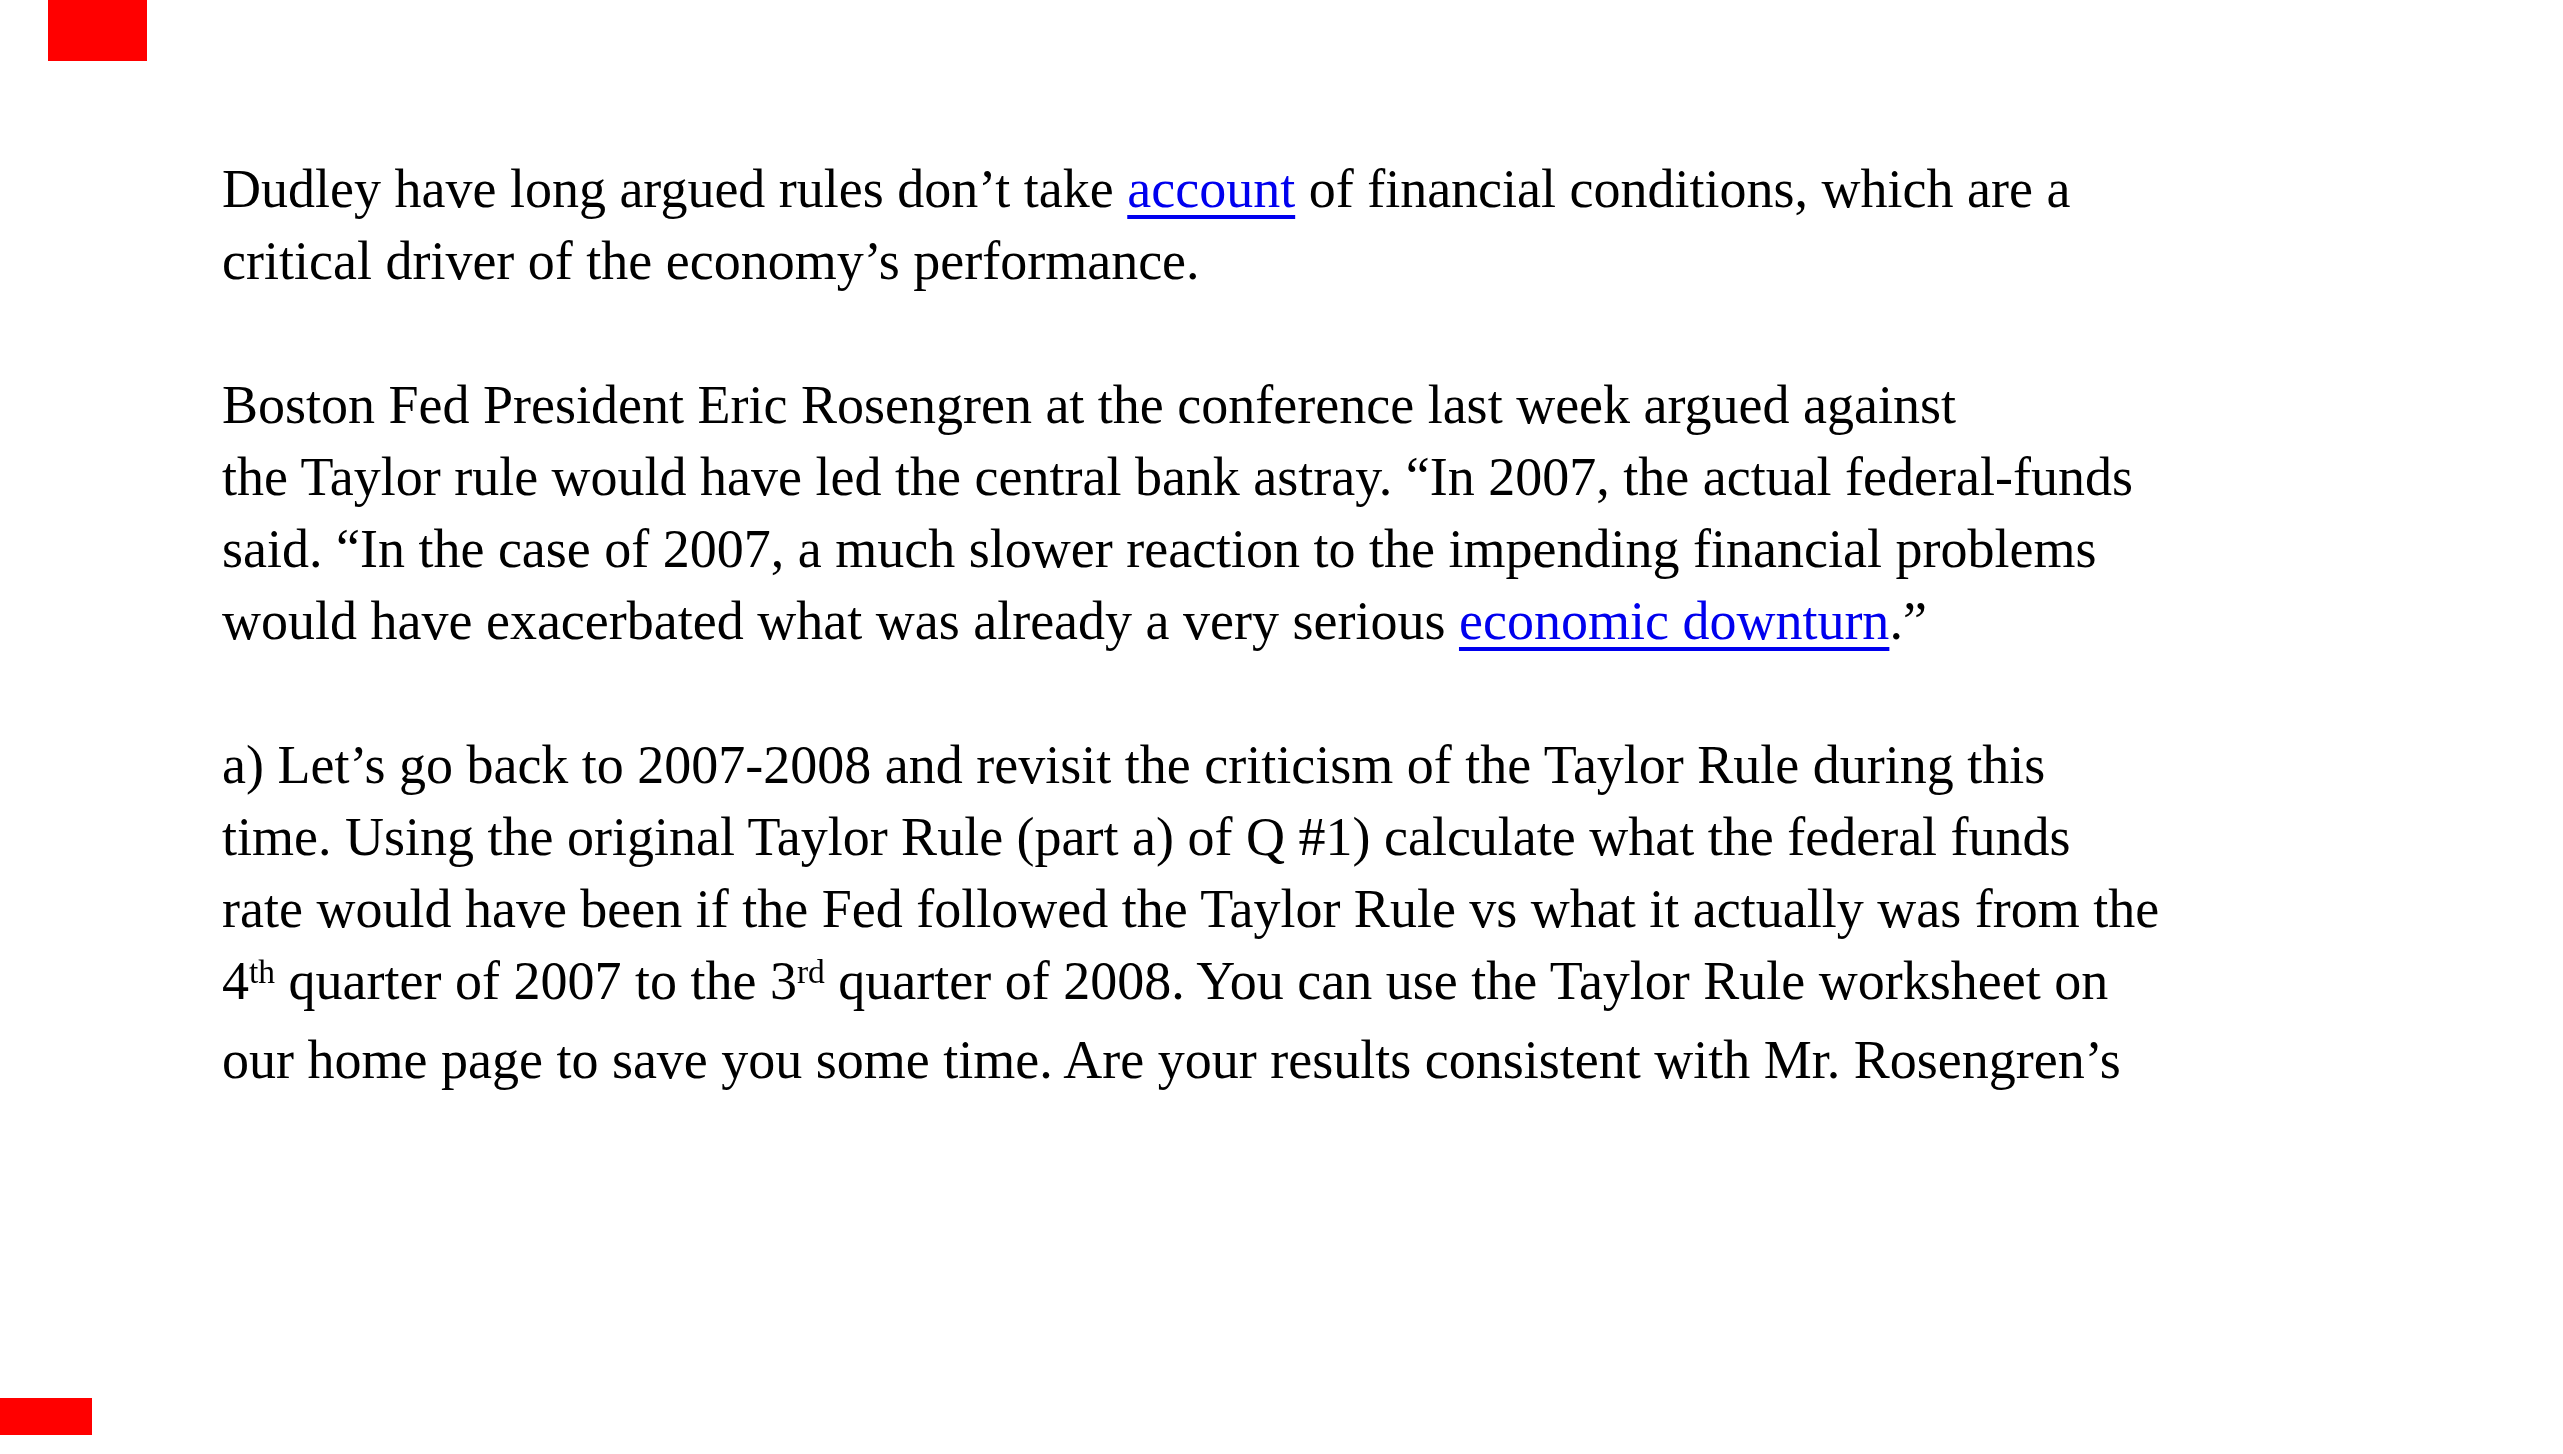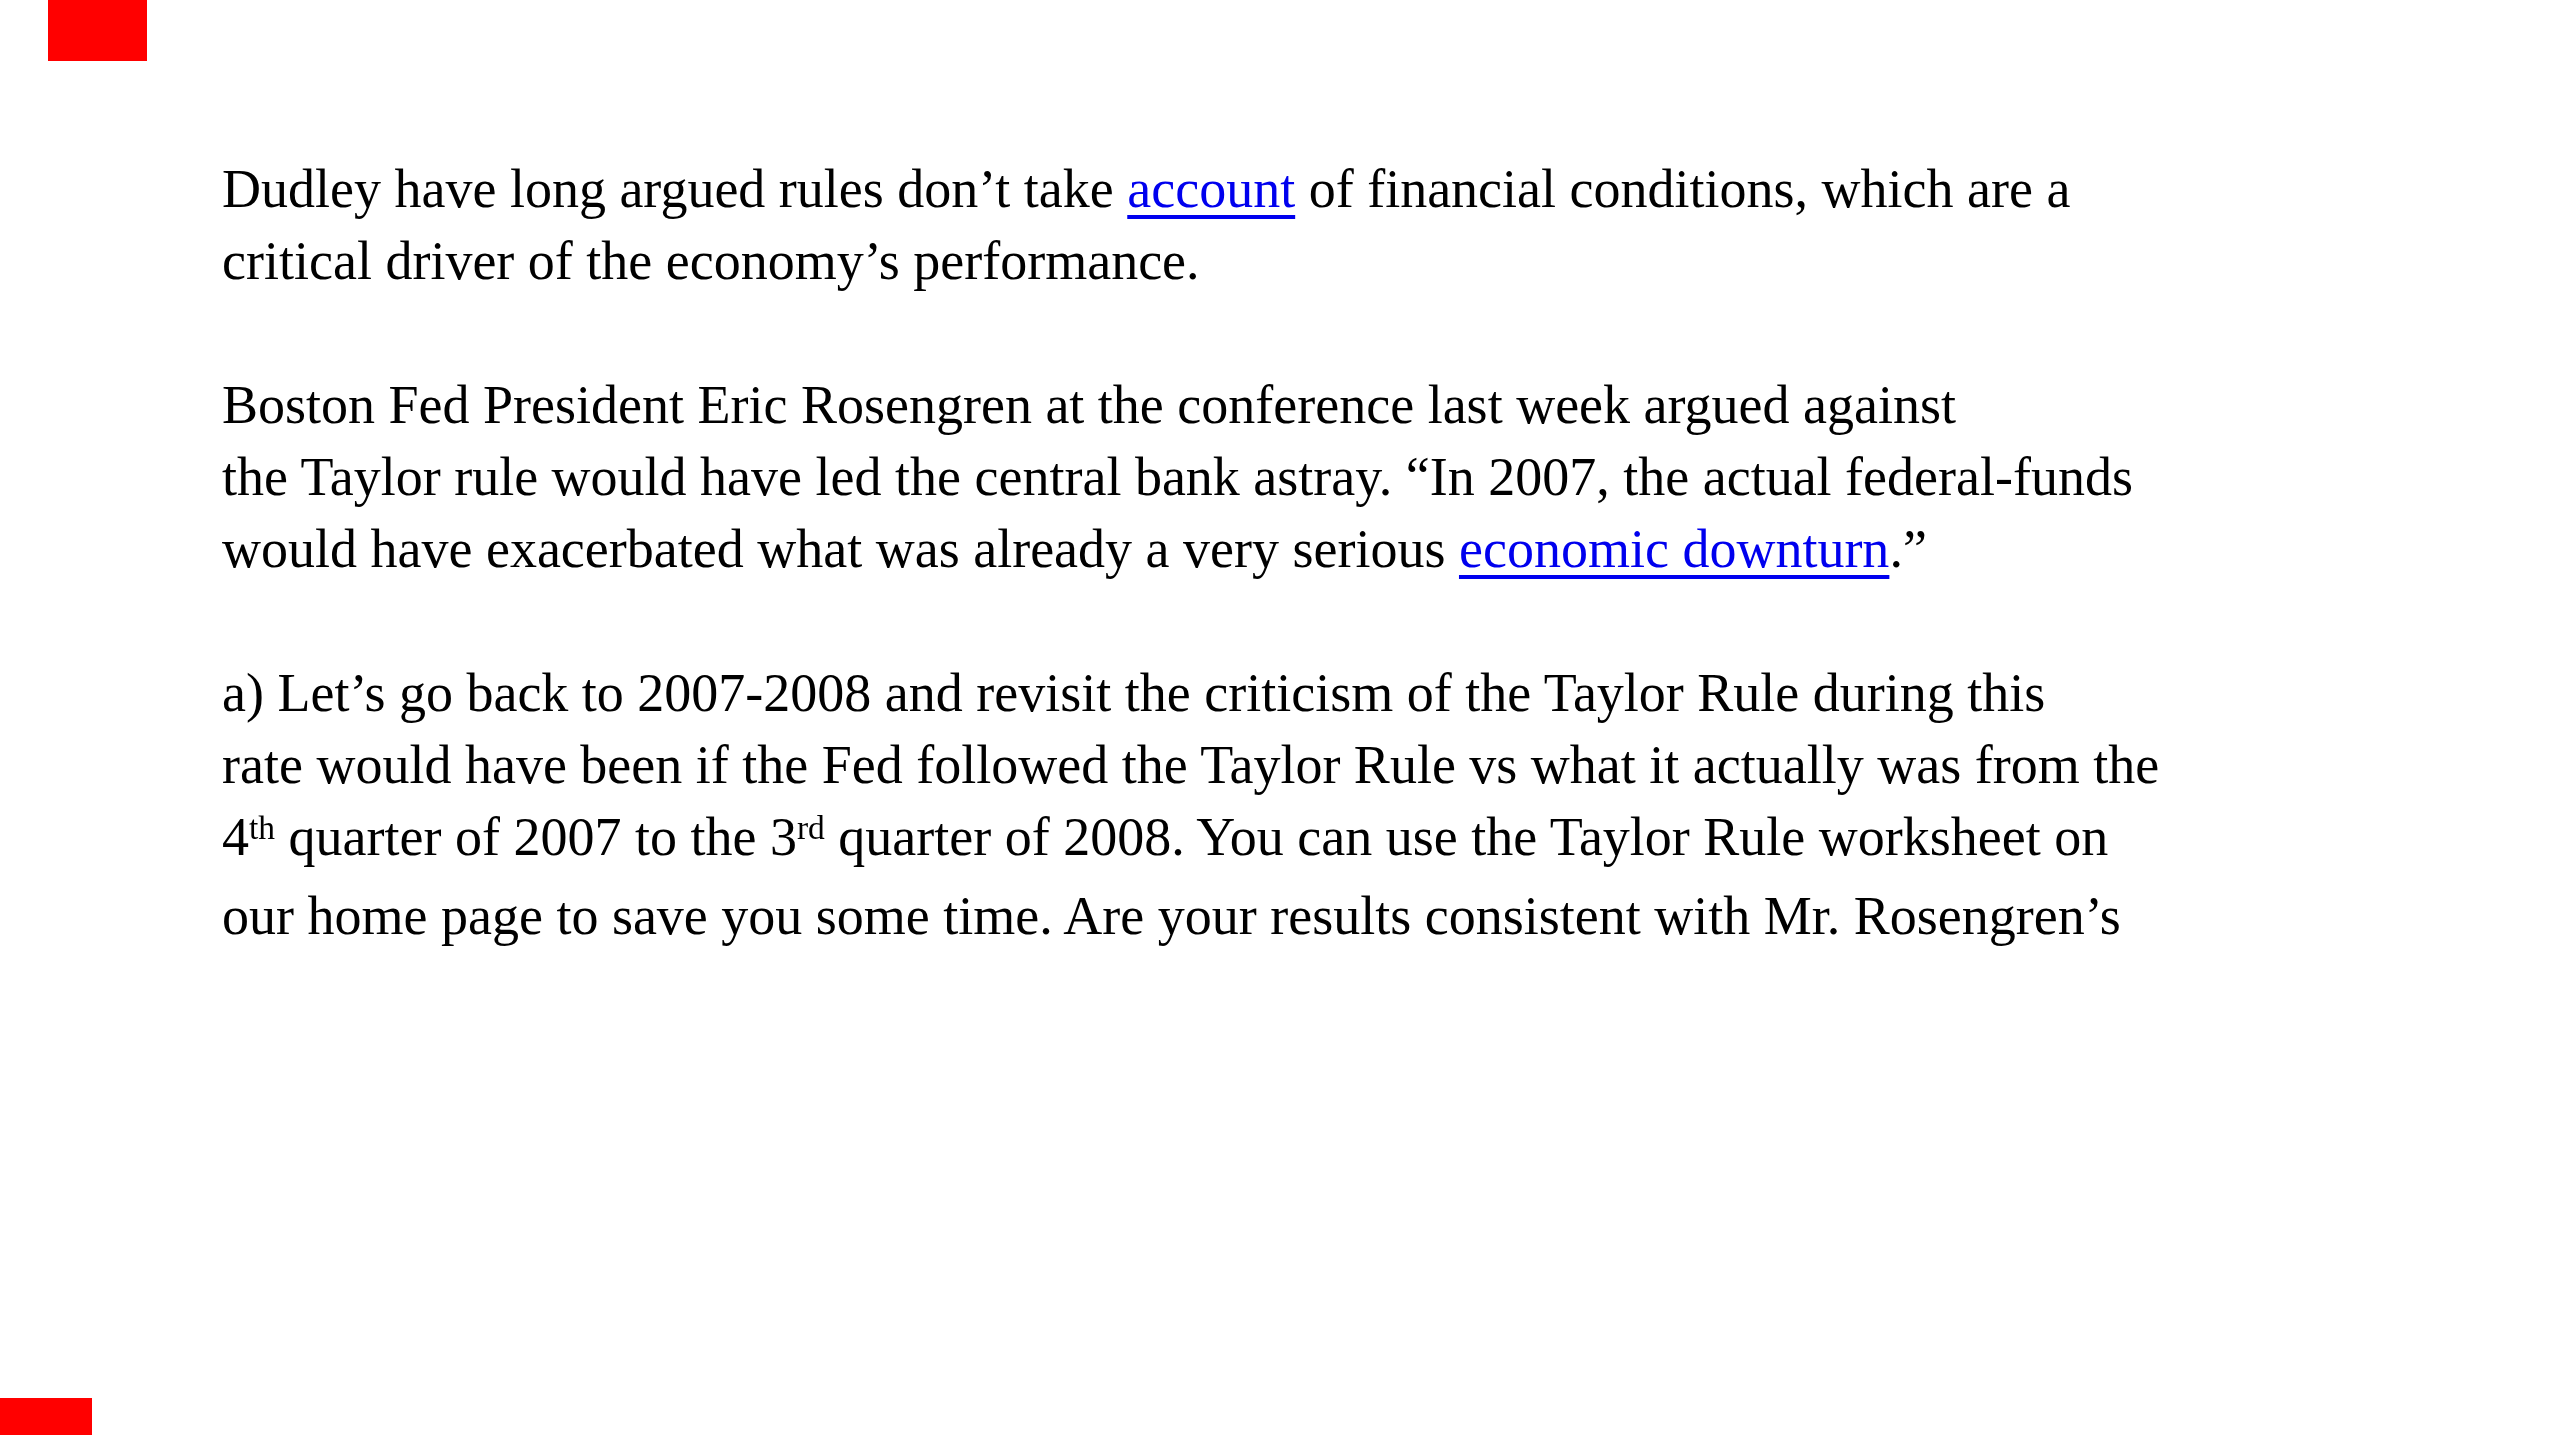--- a/index.html
+++ b/index.html
@@ -57,22 +57,24 @@
 <div class="red-mark bottom-left"></div>
 
 <div class="doc-text">
     <div class="para">
       <div class="line"><span>Dudley have long argued rules don’t take </span><a class="doclink" href="#">account</a><span> of financial conditions, which are a</span></div>
       <div class="line"><span>critical driver of the economy’s performance.</span></div>
     </div>
     <div class="para">
       <div class="line"><span>Boston Fed President Eric Rosengren at the conference last week argued against</span></div>
       <div class="line"><span>the Taylor rule would have led the central bank astray. “In 2007, the actual federal-funds</span></div>
+      <div class="line"><span>said. “In the case of 2007, a much slower reaction to the impending financial problems</span></div>
       <div class="line"><span>would have exacerbated what was already a very serious </span><a class="doclink" href="#">economic downturn</a><span>.”</span></div>
     </div>
     <div class="para">
       <div class="line"><span>a) Let’s go back to 2007-2008 and revisit the criticism of the Taylor Rule during this</span></div>
+      <div class="line"><span>time. Using the original Taylor Rule (part a) of Q #1) calculate what the federal funds</span></div>
       <div class="line"><span>rate would have been if the Fed followed the Taylor Rule vs what it actually was from the</span></div>
       <div class="line"><span>4</span><sup class="sup">th</sup><span> quarter of 2007 to the 3</span><sup class="sup">rd</sup><span> quarter of 2008. You can use the Taylor Rule worksheet on</span></div>
       <div class="line"><span>our home page to save you some time. Are your results consistent with Mr. Rosengren’s</span></div>
     </div>
   </div>
 
 
 </body></html>

